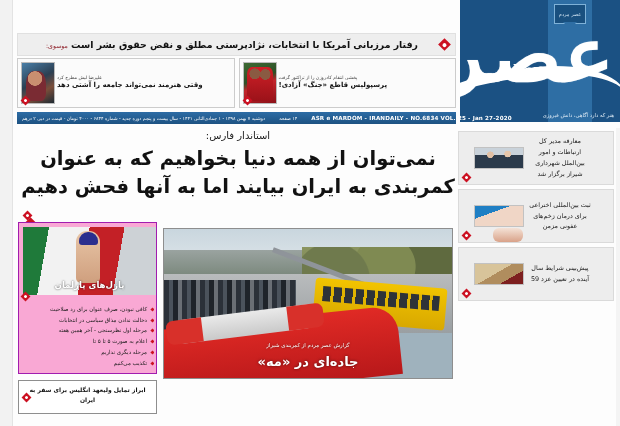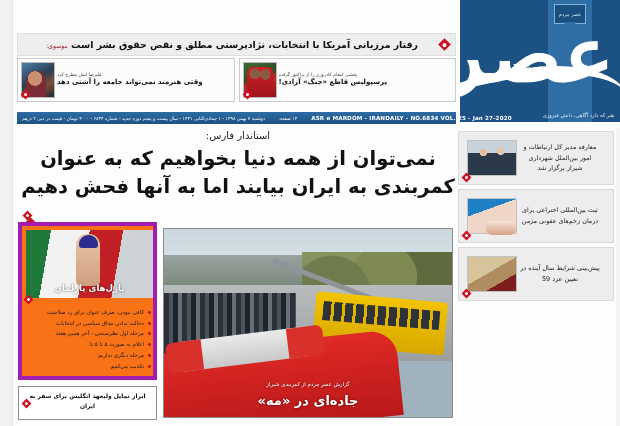--- a/index.html
+++ b/index.html
@@ -93,21 +93,21 @@
   }
   .diamond:after {
     content: ""; position: absolute; inset: 2.5px;
     background: #ffffff; border-radius: 50%;
   }
   .diamond.sm { width: 7px; height: 7px; }
   .diamond.sm:after { inset: 2px; }
 
   
   .teasers {
-    position: absolute; right: 164px; left: 17px; top: 58px; height: 44px;
+    position: absolute; right: 164px; left: 17px; top: 58px; height: 50px;
     display: flex; gap: 4px; flex-direction: row-reverse;
   }
   .teaser {
     flex: 1; background: #fbfbfb; border: 1px solid #cccccc;
     display: flex; flex-direction: row-reverse; position: relative;
     padding: 3px; overflow: hidden;
   }
   .teaser-thumb {
     width: 34px; height: 100%; flex: 0 0 auto; border: 1px solid #bbb;
     background: #888; overflow: hidden; position: relative;
@@ -169,21 +169,21 @@
   .lede .diamond { position: absolute; left: 6px; bottom: -6px; }
 
   
   .sidebar {
     position: absolute; right: 6px; top: 131px; width: 156px;
     display: flex; flex-direction: column; gap: 4px;
   }
   .sb-card {
     background: #ededed; border: 1px solid #dadada;
     height: 54px; display: flex; flex-direction: row-reverse;
-    padding: 8px; position: relative;
+    padding: 15px; position: relative;
   }
   .sb-thumb { width: 50px; height: 100%; flex: 0 0 auto; border: 1px solid #c2c2c2; }
   .sbt1 { background:
       radial-gradient(circle at 32% 34%, #e0bfa4 0 9%, transparent 10%),
       radial-gradient(circle at 68% 30%, #e6c6ab 0 9%, transparent 10%),
       linear-gradient(#c9d2da 0 34%, #2b3a4b 34% 100%); }
   .sbt2 { background:
       radial-gradient(circle at 50% 45%, #ff6b4a 0 22%, #c4211c 24% 62%, #7c0f12 64% 100%); }
   .sbt3 { background:
       linear-gradient(160deg,#1f7fc4 0 34%, #f0d6c6 34% 100%); }
@@ -207,21 +207,21 @@
     line-height: 1.7; width: 100%;
   }
   .sb-card .diamond { position: absolute; left: 4px; bottom: 3px; }
 
   
   .leftcol {
     position: absolute; left: 18px; top: 222px; width: 139px;
   }
   .lc-top-diamond { position: absolute; left: 6px; top: -10px; }
   .lc-card {
-    border: 4px solid #a21caf; background: #f97316;
+    border: 1px solid #a21caf; background: #f9a8d4;
     padding: 4px 0 5px 4px; position: relative;
   }
   .lc-photo {
     height: 68px; position: relative; overflow: hidden;
     background:
       linear-gradient(100deg,#1f7a3a 0 18%, #f2f2f2 18% 46%, #c32026 46% 70%, #cdd2d6 70% 100%);
   }
   .lc-photo .finger {
     position: absolute; right: 42%; top: 4px; width: 24px; height: 52px;
     background: linear-gradient(#e8c5a6,#cf9f7e);
@@ -252,21 +252,21 @@
     padding: 4px; position: relative; height: 34px; overflow: hidden;
   }
   .lc-card2 .t {
     font-size: 6px; font-weight: bold; color: #111;
     text-align: center; line-height: 1.6;
   }
   .lc-card2 .diamond { position: absolute; left: 4px; top: 13px; }
 
   
   .mainphoto {
-    position: absolute; left: 163px; top: 228px; width: 290px; height: 190px;
+    position: absolute; left: 163px; top: 228px; width: 290px; height: 151px;
     border: 1px solid #8e8e8e; overflow: hidden;
     background: #9fb2bd;
   }
   .mp-sky   { position:absolute; left:0; top:0; width:100%; height:26%;
               background: linear-gradient(#c9d6de,#dfe6ea); }
   .mp-hills { position:absolute; left:0; top:14%; width:100%; height:16%;
               background: linear-gradient(#9aa3a0,#7d8a7f); }
   .mp-trees { position:absolute; right:0; top:12%; width:52%; height:38%;
               background: radial-gradient(circle at 20% 60%, #6f7a4d 0 30%, transparent 31%),
                           radial-gradient(circle at 55% 35%, #7f8a52 0 34%, transparent 35%),

